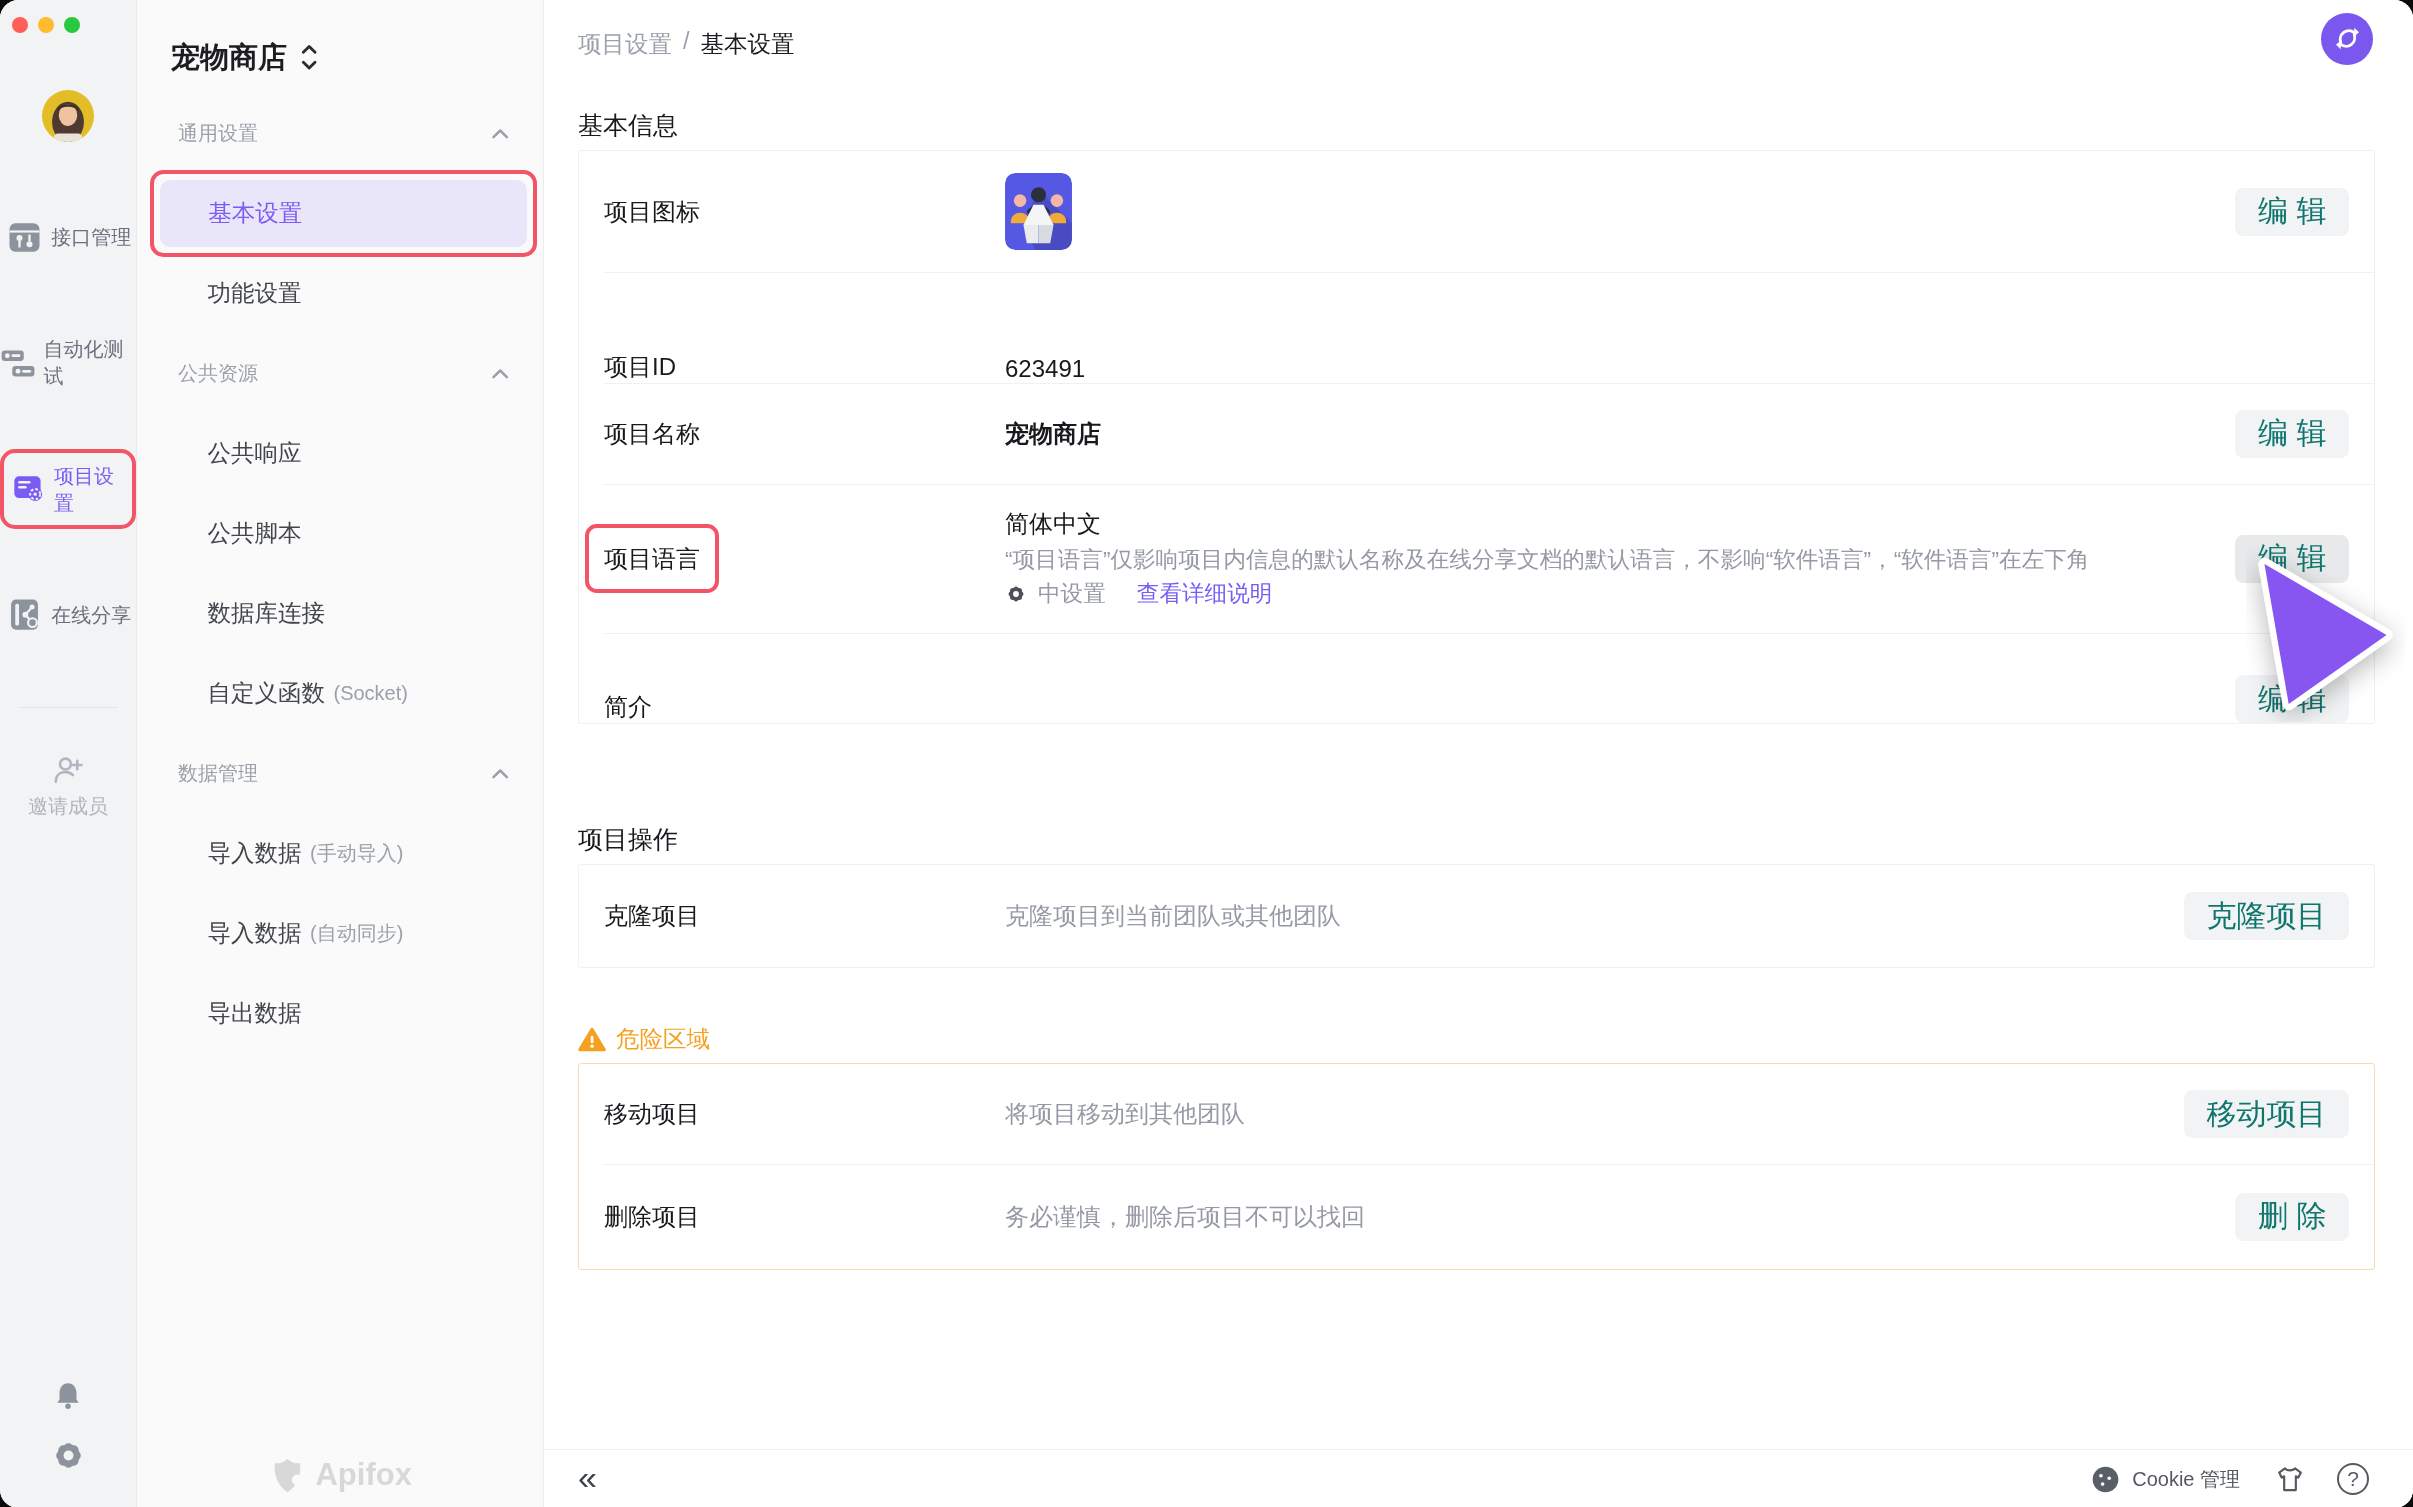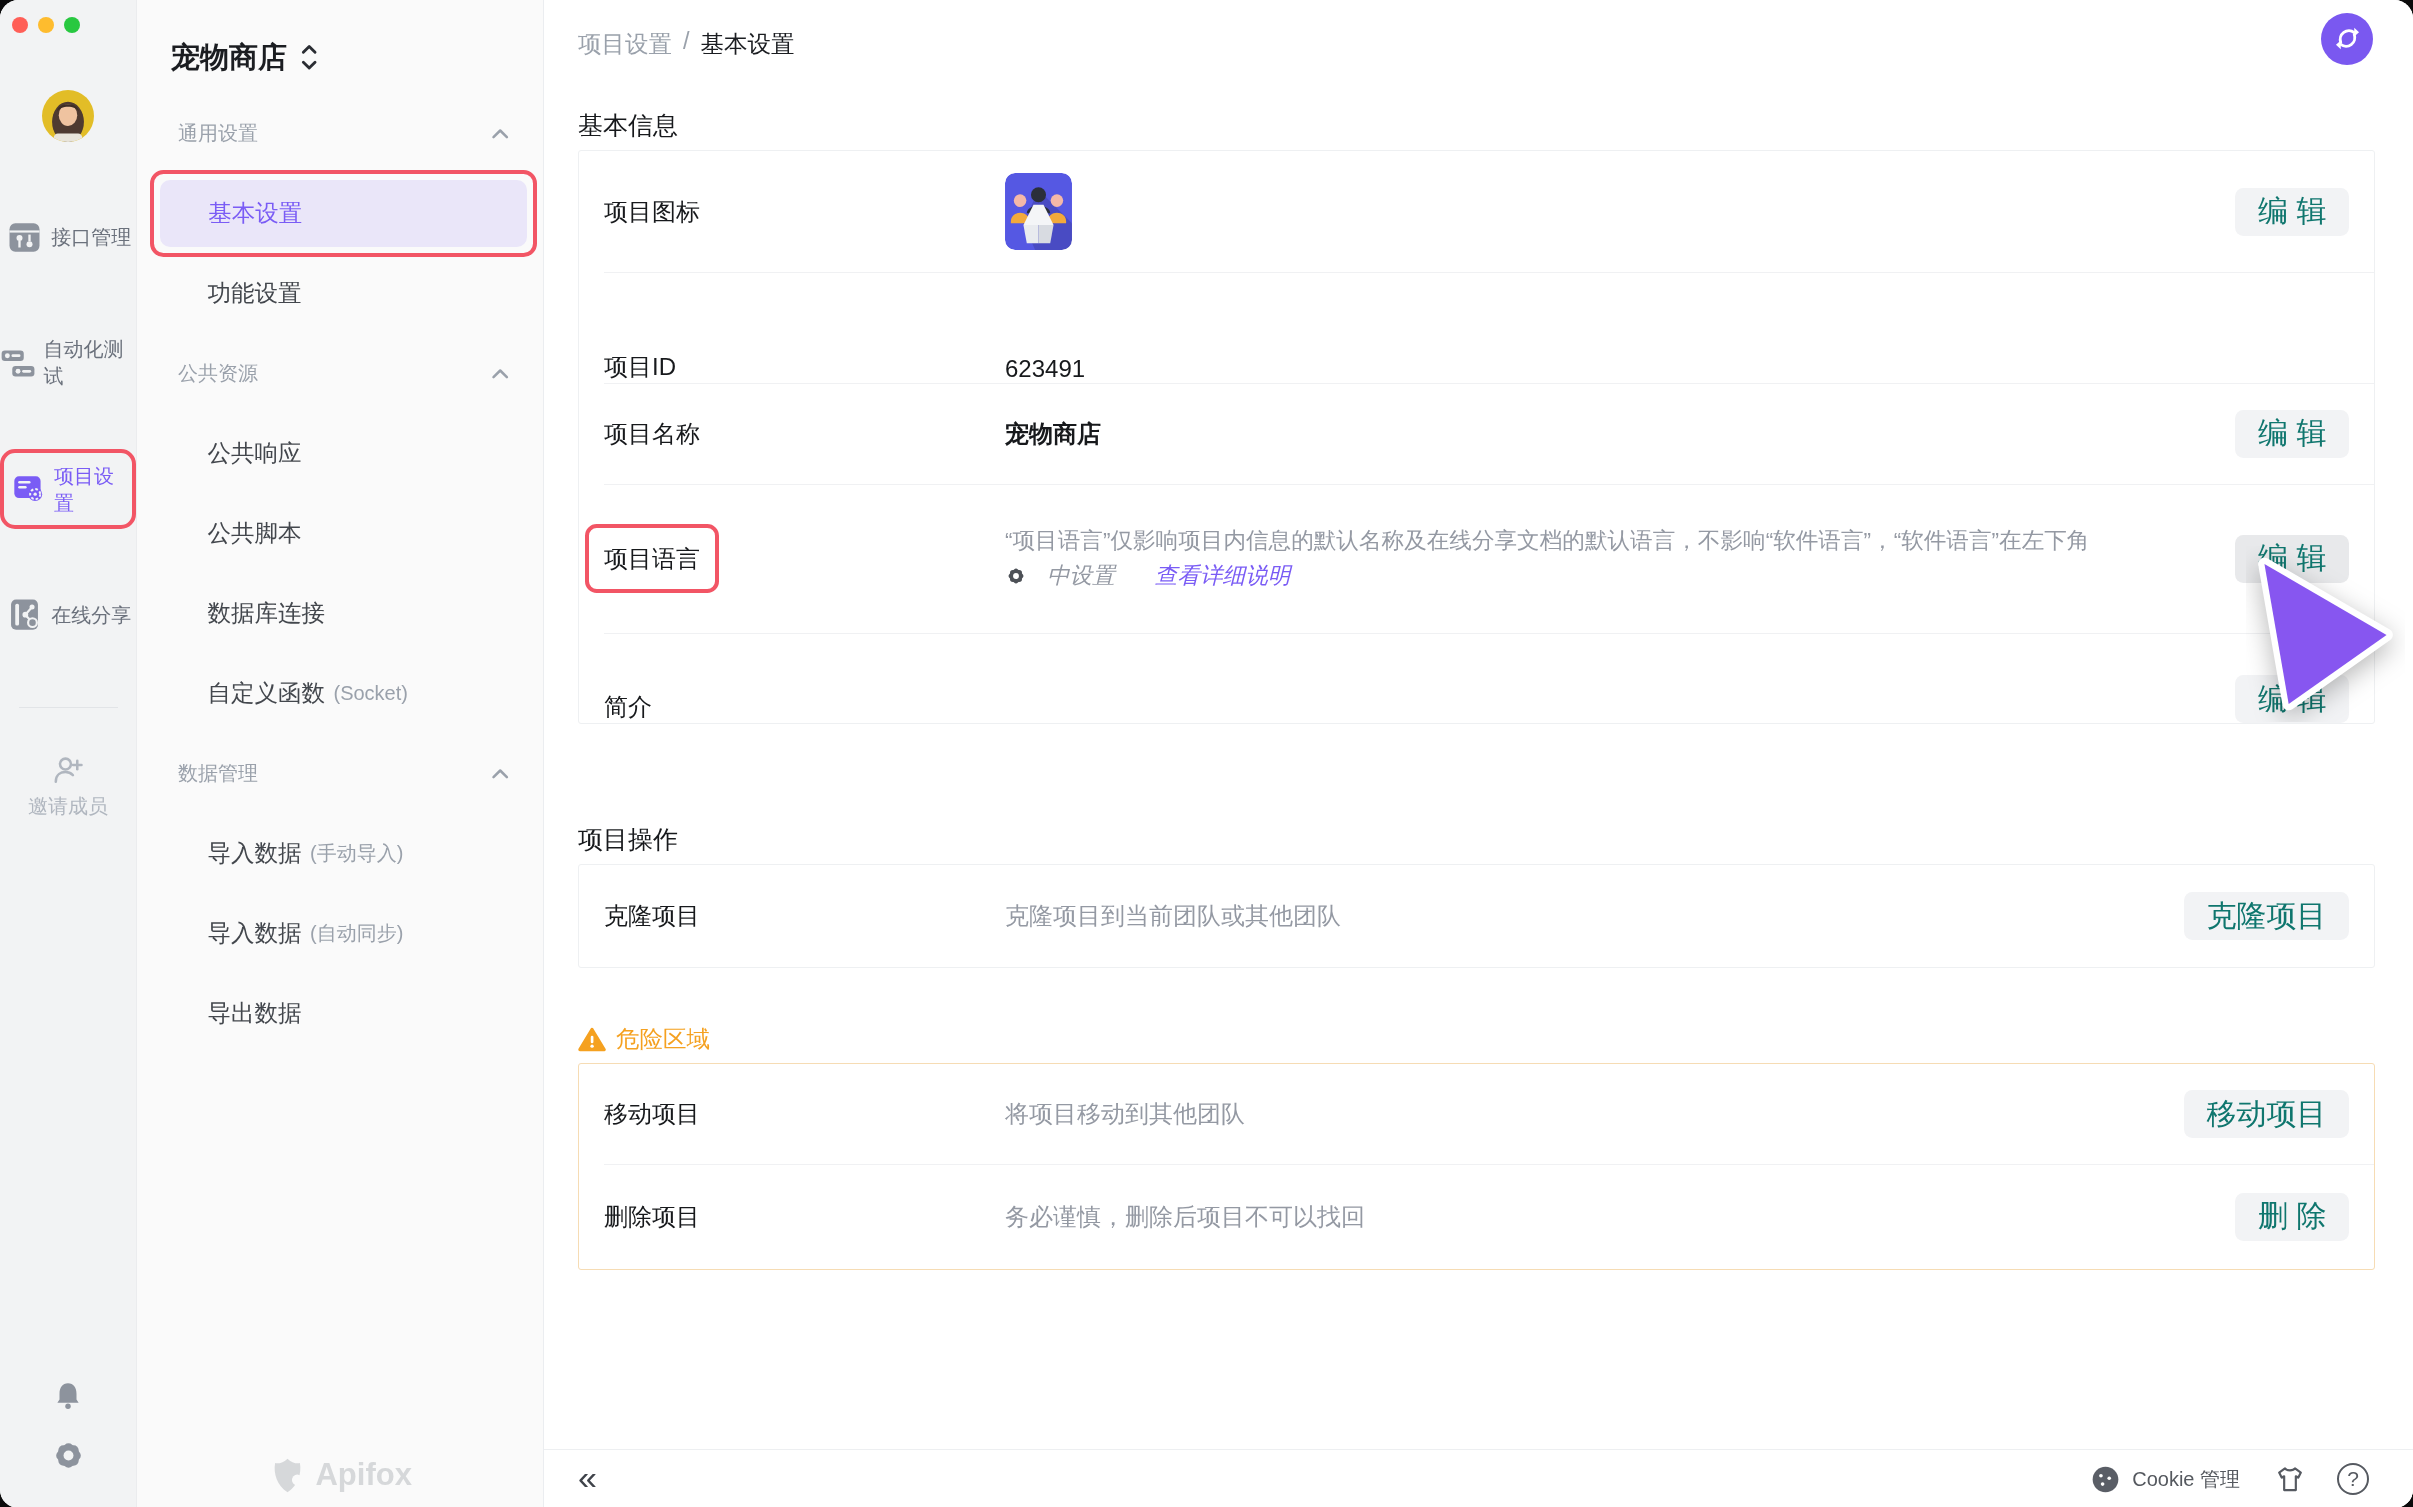--- a/index.html
+++ b/index.html
@@ -52,21 +52,21 @@
   .row-value.gray { color:#9499a3; }
   .row-value.bold { font-weight:700; }
   .btn { height:48px; padding:0 22.6px; border-radius:8.4px; background:#f2f3f5; font-size:30px; color:#0f766e; display:flex; align-items:center; flex-shrink:0; cursor:pointer; white-space:nowrap; }
   .btn.hovered { background:#e8e9eb; }
   .h-icon-row{height:121px;} .h-id{height:111px;align-items:flex-end;} .h-name{height:101px;} .h-lang{height:149px;} .h-intro{height:90px;align-items:flex-end;}
   .h-clone{height:102px;} .h-move{height:100px;} .h-del{height:105px;}
   .proj-icon { width:67px; height:77px; border-radius:10px; overflow:hidden; display:block; }
   .lang-value { display:flex; flex-direction:column; gap:2.5px; padding:22px 0; }
   .lang-main { font-size:24px; color:#17191c; line-height:34px; }
   .lang-desc { font-size:22.6px; color:#9499a3; line-height:32px; }
-  .lang-line3 { display:flex; align-items:center; gap:20px; line-height:32px;font-style:italic; }
+  .lang-line3 { display:flex; align-items:center; gap:11px; line-height:32px; }
   .lang-link { color:#7a5cf5; font-size:22.6px; margin-left:20px; cursor:pointer; }
   .red-ann-label { display:inline-block; border:4.2px solid #f25565; border-radius:11.7px; padding:14.2px 15px; margin-left:-19px; }
   .heading-actions { margin-top:99px; }
   .danger-heading { margin-top:55px; display:flex; align-items:center; gap:10px; font-size:23.5px; font-weight:500; color:#f5a120; }
   .statusbar { position:absolute; left:0; right:0; bottom:0; height:59px; background:#fff; border-top:0.8px solid #edeff1; display:flex; align-items:center; padding:0 44px 0 34px; z-index:6; }
   .collapse-glyph { font-size:34px; color:#3f434a; cursor:pointer; line-height:1; margin-top:-5px; }
   .status-right { margin-left:auto; display:flex; align-items:center; gap:0; }
   .cookie-chip { display:flex; align-items:center; cursor:pointer; }
   .cookie-label { font-size:20px; color:#55595f; margin-left:12.6px; }
   .shirt-wrap { margin-left:35px; cursor:pointer; display:flex; }
@@ -334,20 +334,21 @@
         </div>
 
         <div class="row sep h-lang">
           <div class="row-label">
             <span class="red-ann-label">
               <span>项目语言</span>
             </span>
           </div>
           <div class="row-value">
             <div class="lang-value">
+              <div class="lang-main">简体中文</div>
               <div class="lang-desc">“项目语言”仅影响项目内信息的默认名称及在线分享文档的默认语言，不影响“软件语言”，“软件语言”在左下角</div>
               <div class="lang-line3">
                 <svg width="22" height="22" viewBox="0 0 24 24">
                   <rect x="5.5" y="5.5" width="13" height="13" rx="3" fill="#4d5157" transform="rotate(45 12 12)"></rect>
                   <rect x="5.5" y="5.5" width="13" height="13" rx="3" fill="#4d5157"></rect>
                   <circle cx="12" cy="12" r="3.2" fill="#fff"></circle>
                 </svg>
                 <span class="lang-desc">中设置</span>
                 <span class="lang-link">查看详细说明</span>
               </div>

